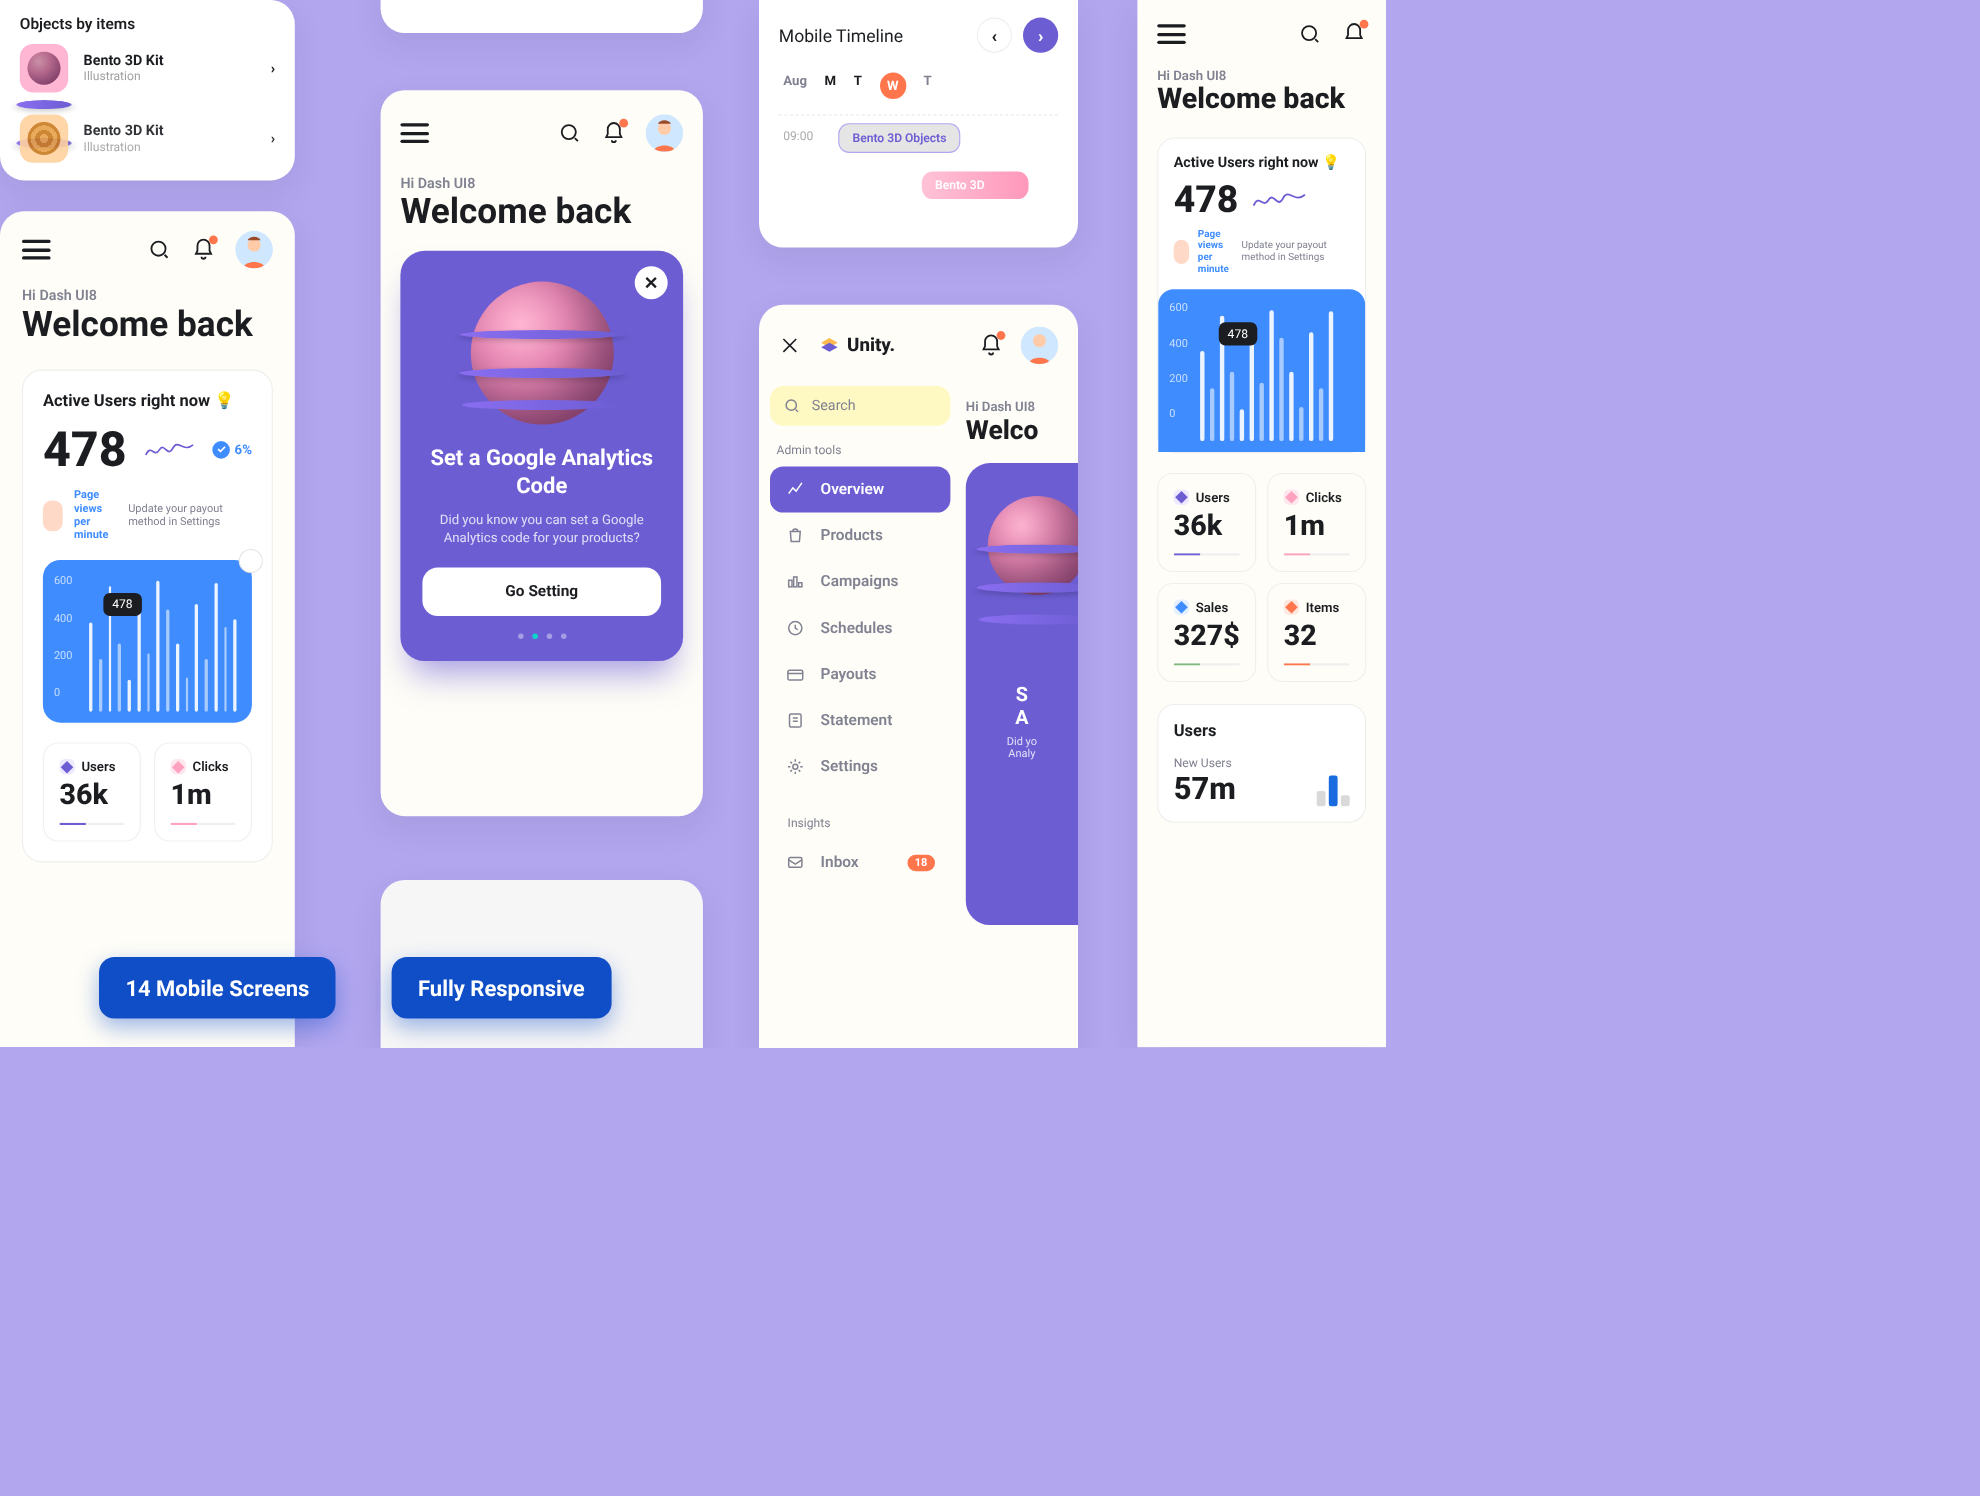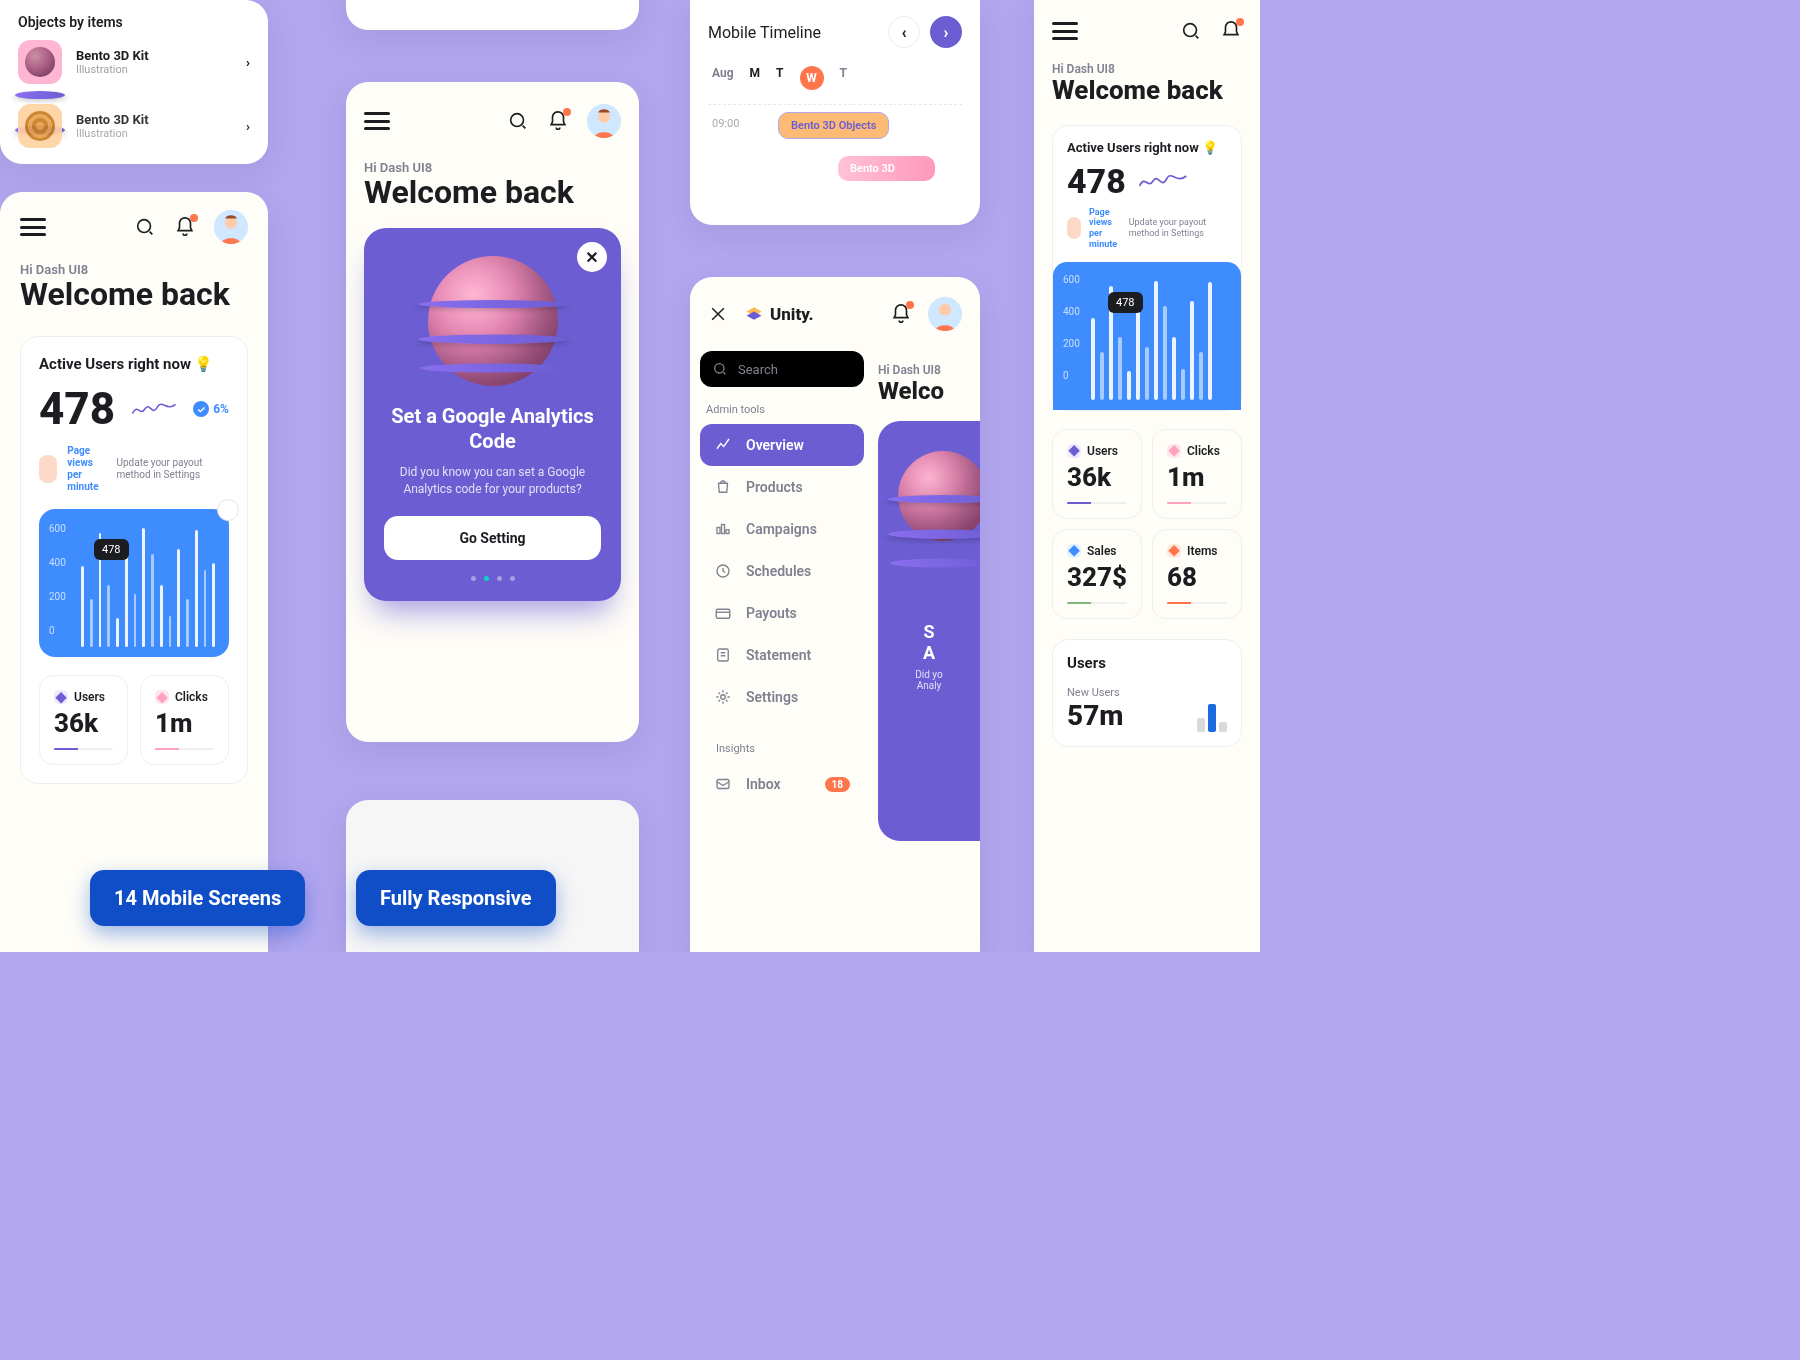--- a/index.html
+++ b/index.html
@@ -59,21 +59,21 @@
   .stat .bar{height:2px;background:#efefef;margin-top:10px;border-radius:2px;overflow:hidden}
   .stat .bar span{display:block;height:100%;width:40%}
   .badge-ic{width:14px;height:14px;border-radius:5px;display:inline-flex;align-items:center;justify-content:center;margin-right:6px}
   
   .days{display:flex;gap:16px;font-size:12px;font-weight:700;color:#808191;margin-top:18px;padding-left:50px}
   .days .d{position:relative}
   .dayW{background:var(--orange);color:#fff;width:24px;height:24px;border-radius:50%;display:flex;align-items:center;justify-content:center}
   .slot{position:relative;height:44px;border-top:1px dashed #e8e8e8;font-size:11px;color:#aaa;padding-left:50px;display:flex;align-items:center}
   .slot .t{position:absolute;left:4px;top:12px}
   .ev{position:absolute;font-size:11px;padding:6px 12px;border-radius:10px;font-weight:600}
-  .ev1{left:70px;top:8px;border:1px solid #b2a6ef;color:#6c5dd3;background:#fdba74}
+  .ev1{left:54px;top:8px;border:1px solid #b2a6ef;color:#6c5dd3;background:#e5e5e5}
   .ev2{left:130px;top:52px;background:linear-gradient(90deg,#ffc2d6,#ff98bb);color:#fff;padding-right:40px}
   
   .s-item{display:flex;align-items:center;gap:14px;padding:12px 14px;border-radius:12px;font-size:14px;font-weight:600;color:#808191}
   .s-item.active{background:var(--purple);color:#fff}
   .s-item svg{width:18px;height:18px;stroke:currentColor;fill:none;stroke-width:1.8}
   .navbadge{margin-left:auto;background:var(--orange);color:#fff;font-size:10px;font-weight:700;padding:2px 7px;border-radius:10px}
   .squig{width:50px;height:20px}
   .list-row{display:flex;align-items:center;gap:14px;padding:10px 0}
   .thumb{width:44px;height:44px;border-radius:12px;display:flex;align-items:center;justify-content:center}
   .chev{margin-left:auto;font-size:13px;font-weight:900}
@@ -316,21 +316,21 @@
     <div class="avatar">
         <svg viewBox="0 0 40 40">
           <circle cx="20" cy="20" r="20" fill="#cfe8ff"></circle>
           <circle cx="20" cy="15" r="7" fill="#ffcba8"></circle>
           <path d="M8 40c2-9 22-9 24 0" fill="#ff754c"></path>
         </svg>
       </div>
   </div>
   <div style="display:flex;height:560px">
     <div style="width:184px;padding:0 10px 10px">
-      <div class="fx" style="background:#000000;border-radius:12px;padding:10px 12px;gap:10px">
+      <div class="fx" style="background:#fef9c3;border-radius:12px;padding:10px 12px;gap:10px">
         <svg width="16" height="16" viewBox="0 0 24 24" stroke="#808191" fill="none" stroke-width="2">
             <circle cx="11" cy="11" r="7"></circle>
             <path d="M20 20l-3-3"></path>
           </svg>
         <span class="muted" style="font-size:13px">Search</span>
       </div>
       <div class="muted" style="font-size:11px;margin:16px 6px 8px">Admin tools</div>
       <div class="s-item active">
           <svg viewBox="0 0 24 24">
             <path d="M4 17l5-7 4 4 7-10"></path>
@@ -499,21 +499,21 @@
         <div class="val">327$</div>
         <div class="bar">
           <span style="background:#7fba7a"></span>
         </div>
       </div>
     <div class="stat">
         <div class="fx lab">
           <span class="badge-ic" style="background:#ffe8df;color:#ff754c">◆</span>
           <span>Items</span>
         </div>
-        <div class="val">68</div>
+        <div class="val">32</div>
         <div class="bar">
           <span style="background:#ff754c"></span>
         </div>
       </div>
   </div>
 
   <div style="margin-top:20px;border:1px solid #eee;border-radius:16px;padding:14px;background:#fff">
     <div style="font-size:15px;font-weight:700">Users</div>
     <div class="muted" style="font-size:11px;margin-top:14px">New Users</div>
     <div class="fx" style="justify-content:space-between;align-items:flex-end">

